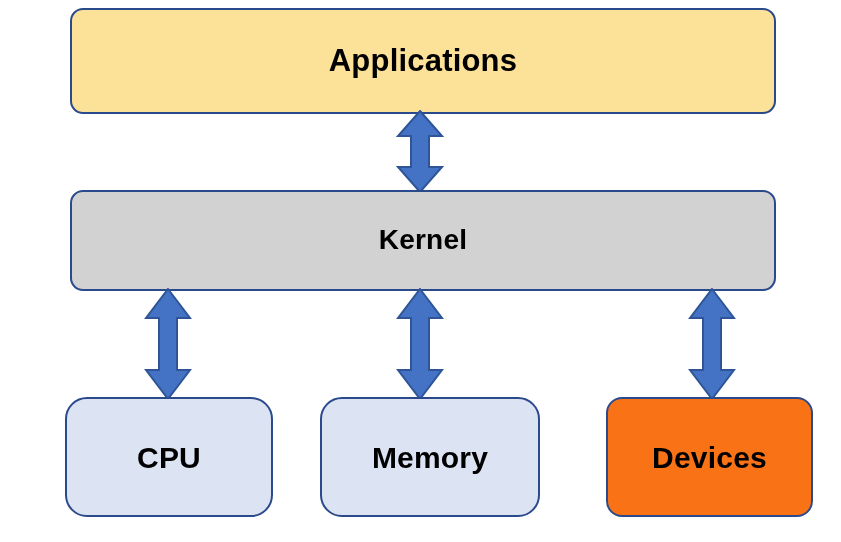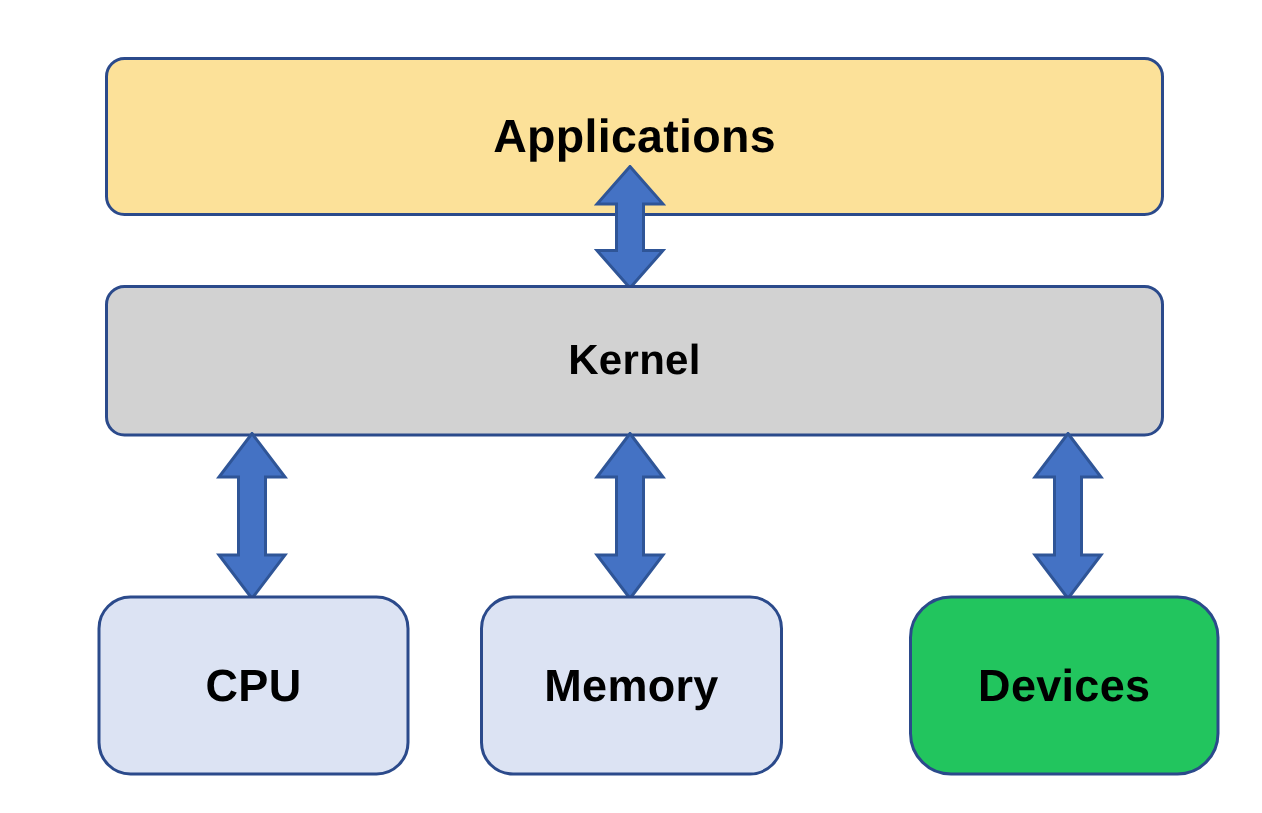--- a/index.html
+++ b/index.html
@@ -29,21 +29,20 @@
     letter-spacing: 0.2px;
   }
   .node-applications {
     left: 70px;
     top: 8px;
     width: 706px;
     height: 106px;
     background: #fce199;
     border-radius: 13px;
     font-size: 31px;
-    margin-top: 30px;
   }
   .node-kernel {
     left: 70px;
     top: 190px;
     width: 706px;
     height: 101px;
     background: #d2d2d2;
     border-radius: 13px;
     font-size: 28px;
   }
@@ -53,33 +52,33 @@
     width: 208px;
     height: 120px;
     background: #dce3f3;
     border-radius: 22px;
     font-size: 30px;
     align-items: center;
   }
   .node-memory {
     left: 320px;
     top: 397px;
-    width: 202px;
+    width: 220px;
     height: 120px;
     background: #dce3f3;
     border-radius: 22px;
     font-size: 30px;
   }
   .node-devices {
     left: 606px;
     top: 397px;
     width: 207px;
     height: 120px;
-    background: #22c55e;
-    border-radius: 28px;
+    background: #f97316;
+    border-radius: 16px;
     font-size: 30px;
   }
   .arrow {
     position: absolute;
   }
   .arrow svg {
     display: block;
     width: 100%;
     height: 100%;
   }

